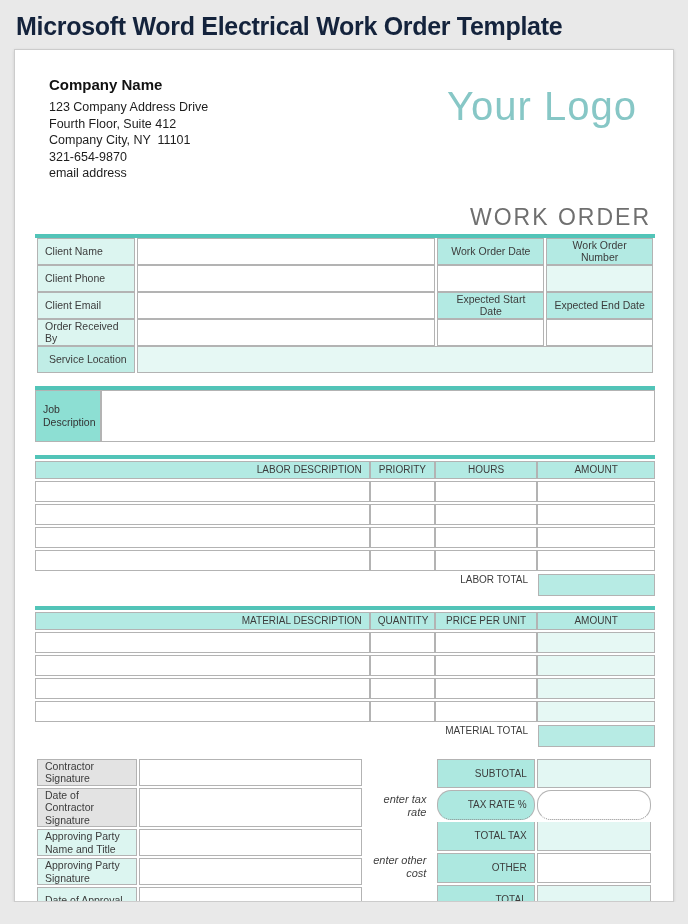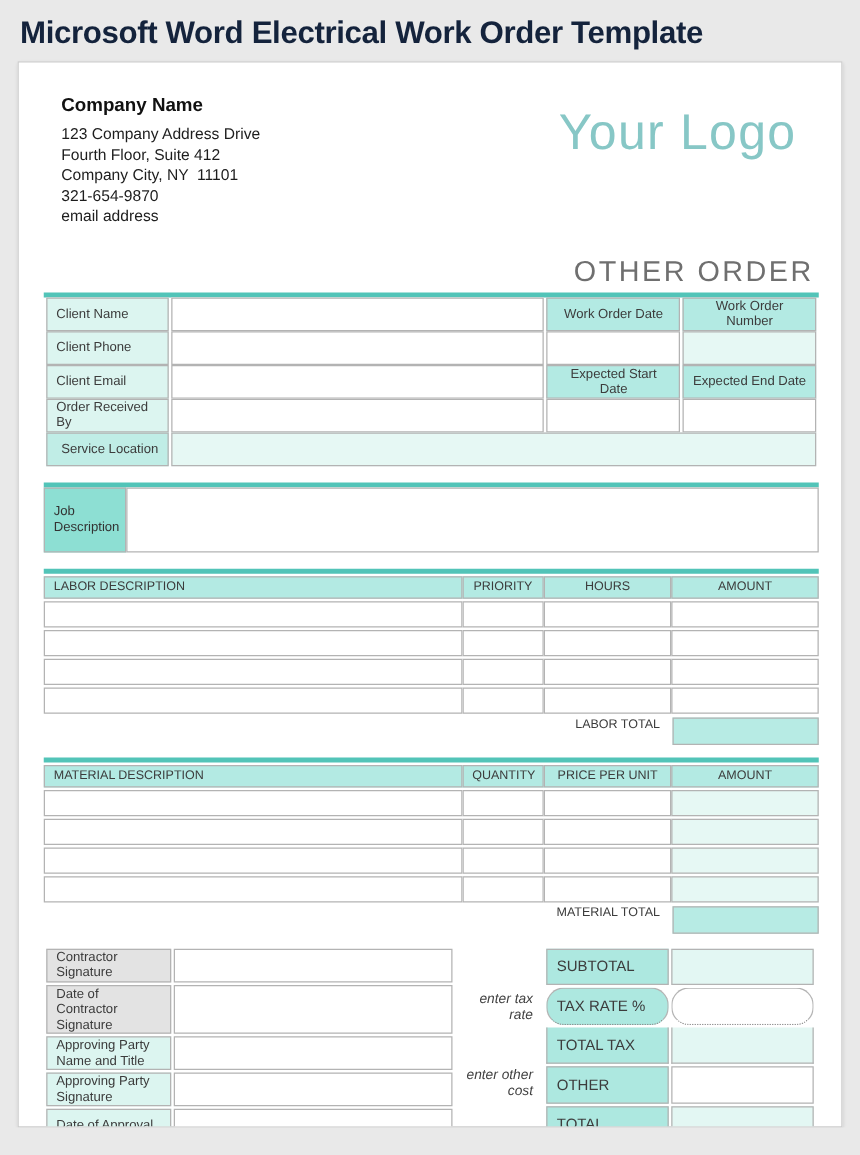--- a/index.html
+++ b/index.html
@@ -49,42 +49,42 @@
   .section-gap-sm { height:10px; } .section-gap-md { height:13px; }
 
   
   .job-table { border-spacing:0; }
   .job-table td { border:1px solid #b3b3b3; }
   .job-label { background:#8ddfd3; width:66px; height:52px; font-size:10.5px; color:#333; line-height:13px; }
 
   
   .items-table { border-spacing:0 2px; }
   .items-table th { border:1px solid #b3b3b3; background:#b3eae3; height:18px; text-align:center; font-size:10px; }
-  .items-table th.th-left { text-align:left;margin-top:40px; }
+  .items-table th.th-left { text-align:right;margin-top:40px; }
   .items-table td { border:1px solid #b3b3b3; height:21px; background:#fff; }
   .items-table td.amt-tint { background:#e6f8f4; }
 
   .total-row { display:flex; align-items:flex-start; width:620px; margin-top:1px; }
   .total-label { flex:1; text-align:right; font-size:10px; color:#3c3c3c; padding-right:10px; }
   .total-box { width:117px; height:22px; background:#b7ebe4; border:1px solid #b3b3b3; }
 
   
   .bottom-wrap { display:flex; margin-top:10px; }
   .sig-table { width:330px; border-spacing:2px 2px; }
   .sig-table td { border:1px solid #b3b3b3; height:27px; line-height:12.5px; }
   .sig-label-gray { background:#e3e3e3; }
   .sig-label-tint { background:#dcf5f0; }
 
   .annot-col { flex:1; display:flex; flex-direction:column; align-items:flex-end; padding-right:9px; }
   .annot { font-size:11px; font-style:italic; color:#3f3f3f; text-align:right; width:62px; line-height:13.5px; }
   .annot-1 { margin-top:36px; } .annot-2 { margin-top:34px; }
 
   .totals-table { width:218px; border-spacing:2px 2px; }
   .totals-table td { border:1px solid #b3b3b3; height:27px; }
-  .tot-label { background:#ade8e0; text-align:left; font-size:12px; }
+  .tot-label { background:#ade8e0; text-align:right; font-size:10px; }
   .tot-val-tint { background:#e3f7f3; }
   .tot-val-white { background:#ffffff; }
   .dotted-bottom { border-bottom:1px dotted #8a8a8a !important;border-radius:14px; }
   .no-top { border-top:0 !important; }
 </style>
 </head>
 <body>
 
 <div class="top-title">Microsoft Word Electrical Work Order Template</div>
 
@@ -94,21 +94,21 @@
     <div class="company-name">Company Name</div>
     <div class="company-line">123 Company Address Drive</div>
     <div class="company-line">Fourth Floor, Suite 412</div>
     <div class="company-line">Company City, NY  11101</div>
     <div class="company-line">321-654-9870</div>
     <div class="company-line">email address</div>
   </div>
 
   <div class="logo-text">Your Logo</div>
 
-  <div class="work-order-title">OTHER ORDER</div>
+  <div class="work-order-title">WORK ORDER</div>
 
   <div class="accent-bar"></div>
   <table class="client-table">
     <colgroup>
         <col style="width:16%">
         <col style="width:49%">
         <col style="width:17.5%">
         <col style="width:17.5%">
       </colgroup>
     <tbody>

